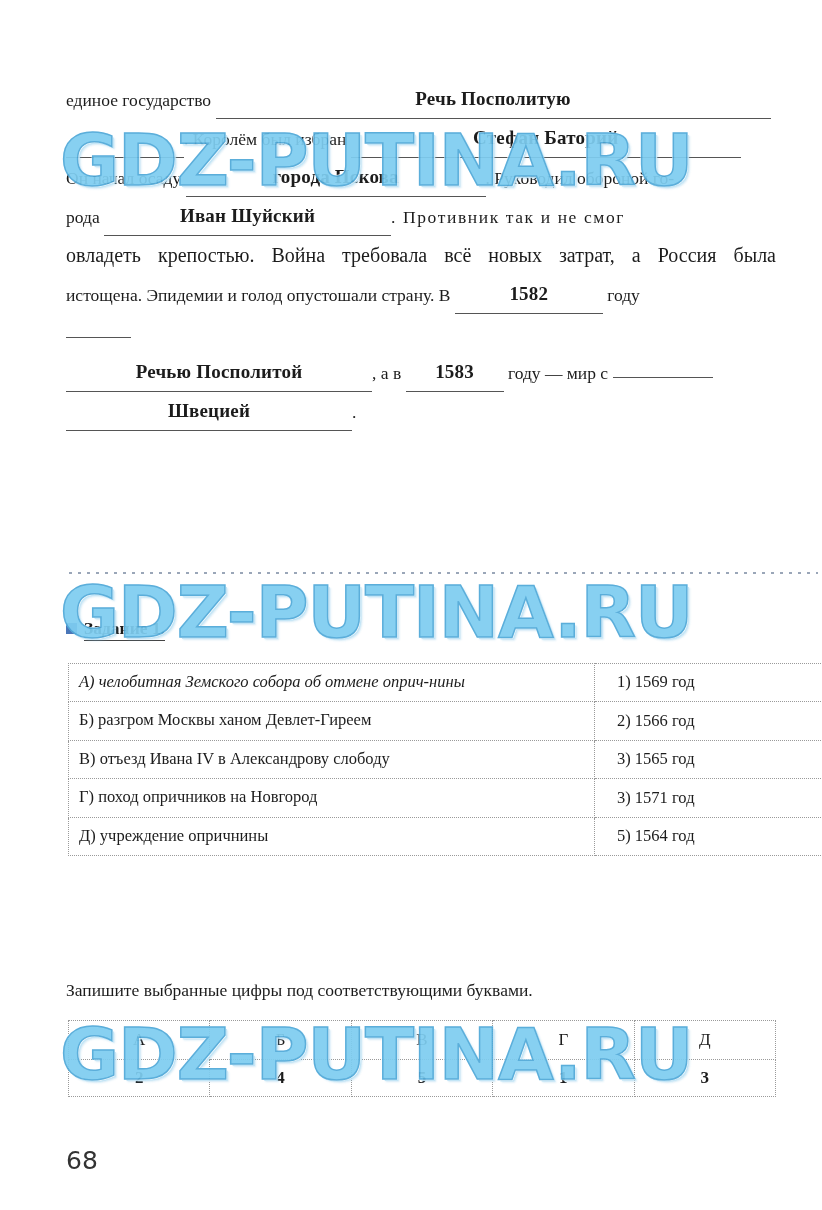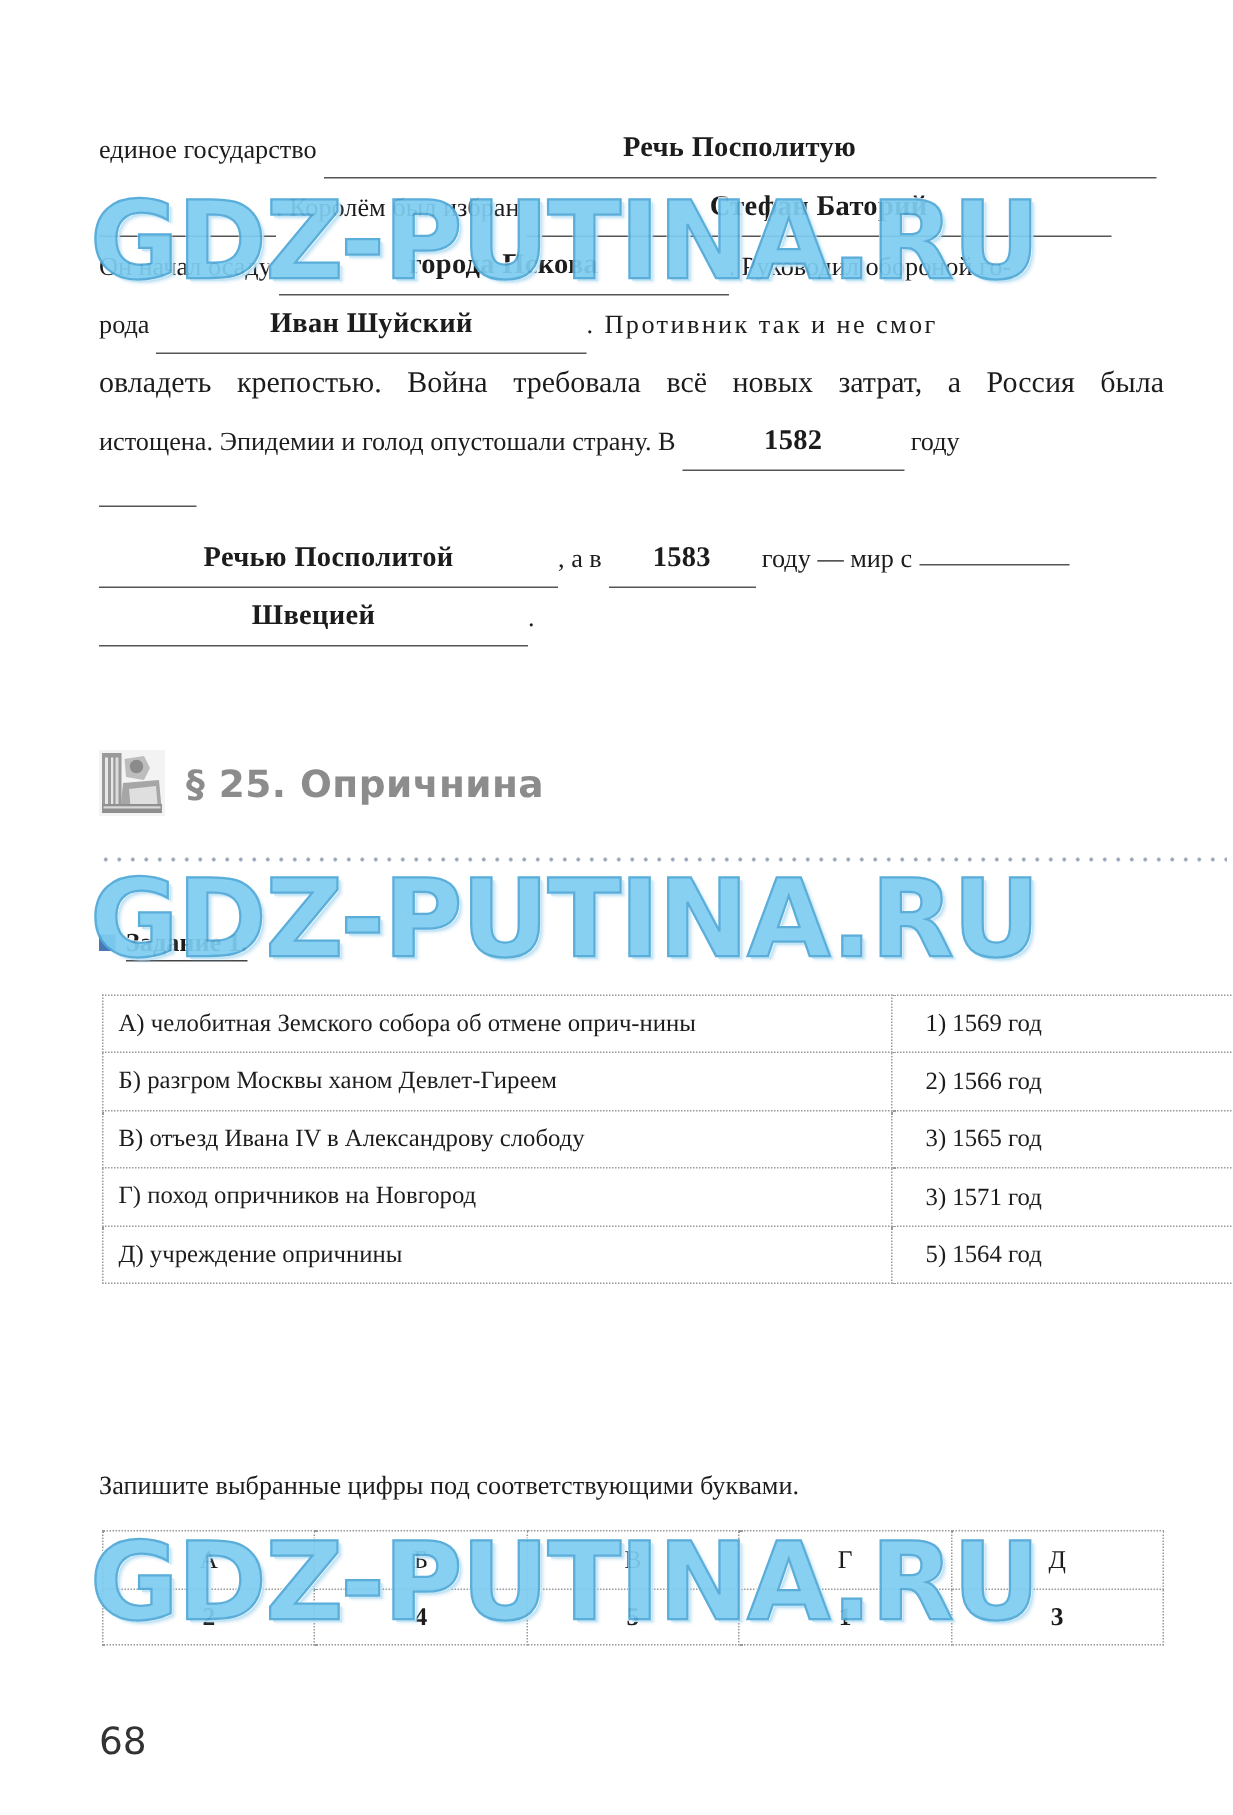--- a/index.html
+++ b/index.html
@@ -150,20 +150,21 @@
     text-align: justify;
     text-align-last: left;
     line-height: 1.36;
   }
   .mtable .dt {
     width: 203px;
     padding-left: 22px;
   }
   .mtable .ev.justified {
     text-align: justify;
+    font-style: italic;
   }
 
   
   .instruct {
     position: absolute;
     left: 66px;
     top: 980px;
     font-size: 17.5px;
   }
 
@@ -263,38 +264,20 @@
       <span class="blank" style="width:98px">1583</span>
       <span class="txt">году — мир с</span>
       <span class="blank" style="width:100px"></span>
     </div>
 
     <div class="fline">
       <span class="blank" style="width:286px">Швецией</span><span class="txt">.</span>
     </div>
   </div>
 
-  <div class="section-head">
-    <div class="head-thumb">
-      <svg width="44" height="44" viewBox="0 0 44 44">
-        <rect x="0" y="0" width="44" height="44" fill="#f3f3f3"></rect>
-        <rect x="2" y="2" width="13" height="40" fill="#9a9a9a"></rect>
-        <rect x="4" y="5" width="2" height="34" fill="#e8e8e8"></rect>
-        <rect x="8" y="5" width="1.5" height="34" fill="#e8e8e8"></rect>
-        <rect x="11" y="5" width="2" height="34" fill="#dcdcdc"></rect>
-        <path d="M17 6 L30 4 L34 12 L30 20 L18 18 Z" fill="#bdbdbd"></path>
-        <circle cx="25" cy="11" r="4.5" fill="#8b8b8b"></circle>
-        <path d="M16 22 L40 20 L42 42 L14 42 Z" fill="#a6a6a6"></path>
-        <path d="M20 26 L38 24 L39 36 L21 37 Z" fill="#dfdfdf"></path>
-        <rect x="2" y="36" width="40" height="6" fill="#8f8f8f"></rect>
-        <rect x="3" y="37.5" width="38" height="1.5" fill="#d8d8d8"></rect>
-      </svg>
-    </div>
-    <div class="head-title">§ 25. Опричнина</div>
-  </div>
 
   <div class="dot-rule"></div>
 
   <div class="task-line">
     <span class="task-bullet"></span>
     <span class="task-label">Задание 1.</span>
   </div>
 
   <table class="mtable">
     <tbody>

